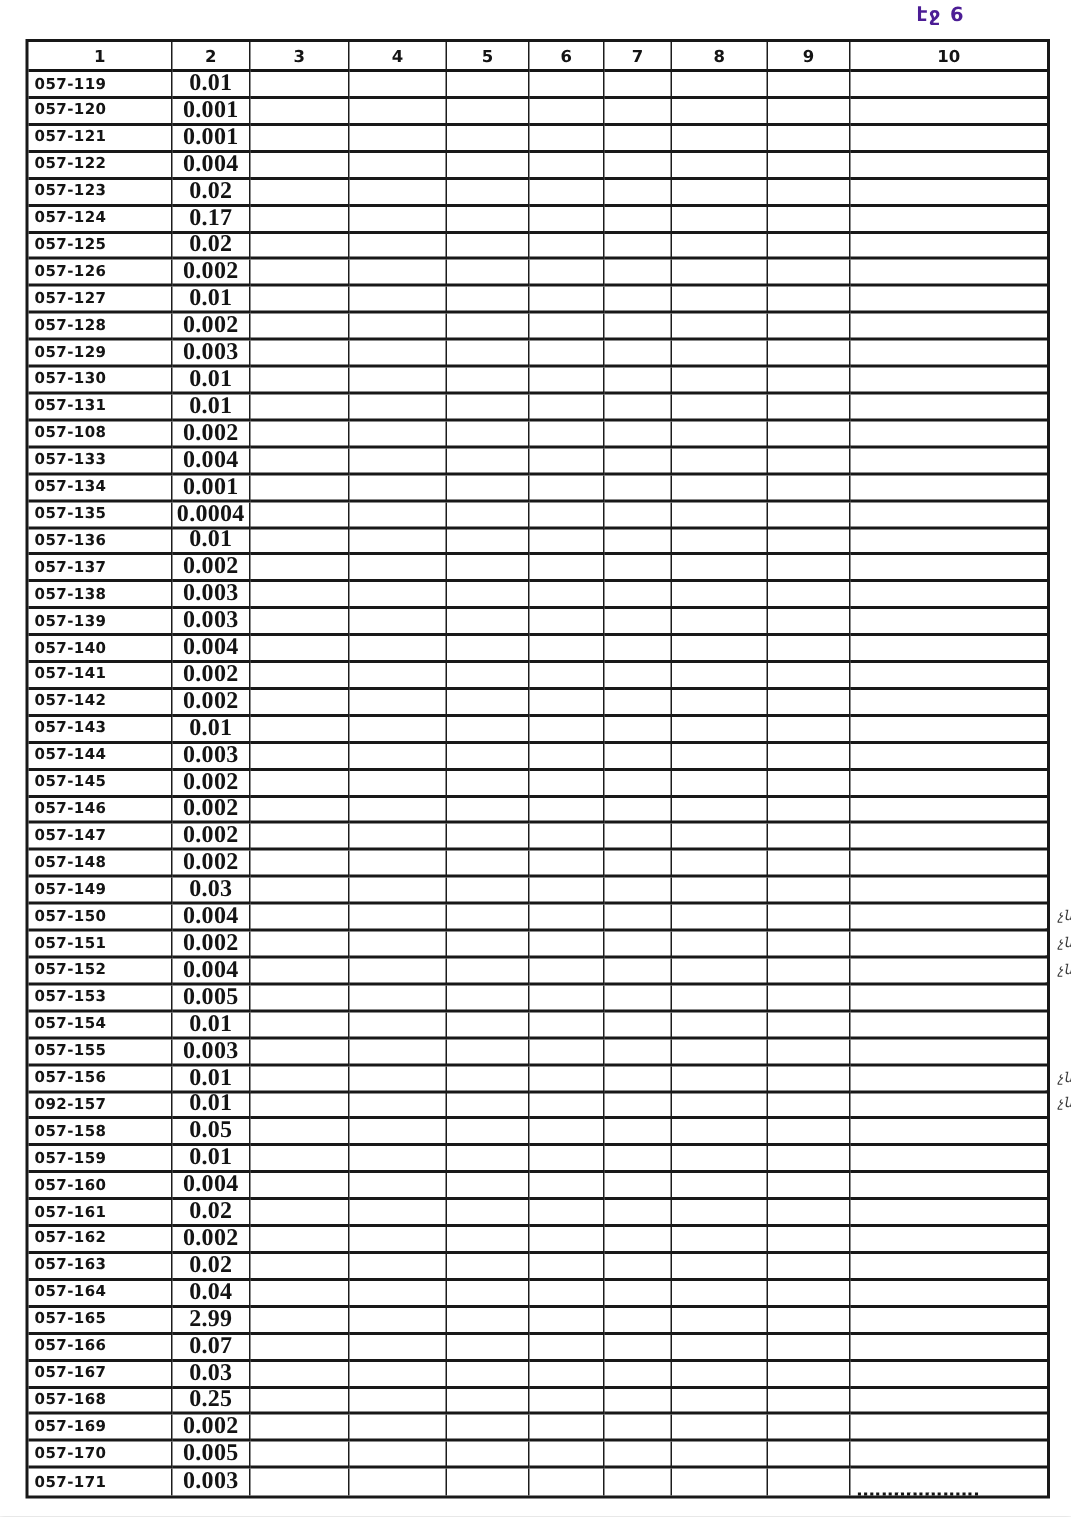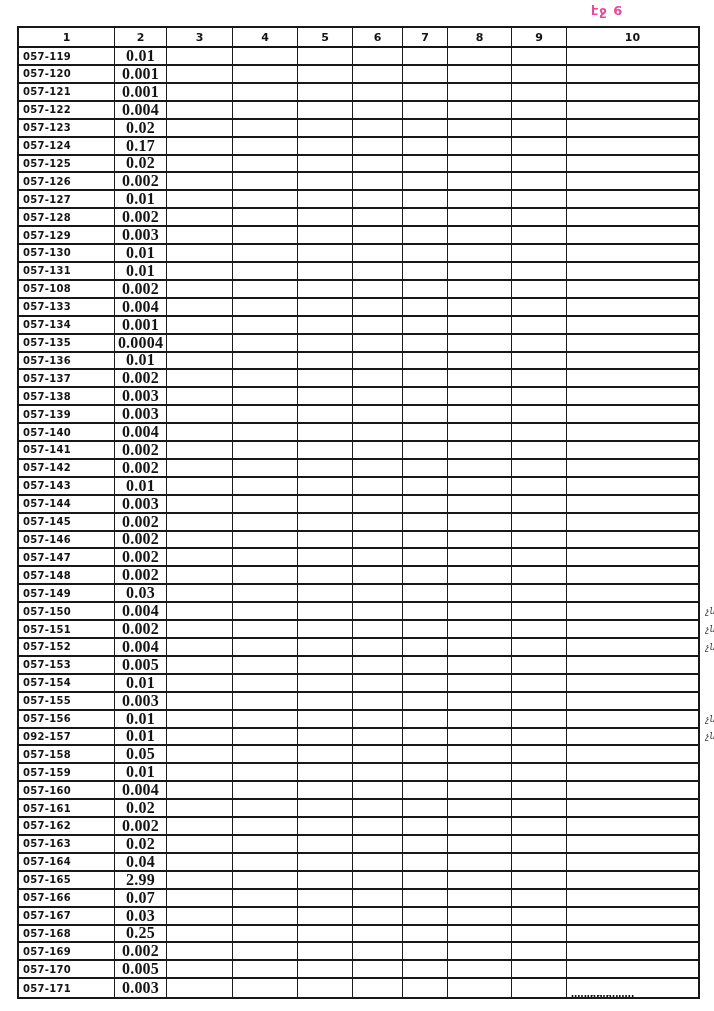--- a/index.html
+++ b/index.html
@@ -7,23 +7,23 @@
   .page{
     position:relative;
     width:714px;height:1011px;
     background:#ffffff;
     font-family:"DejaVu Sans", sans-serif;
     color:#141414;
     overflow:hidden;
     box-shadow:0 0 4px rgba(0,0,0,.25);
   }
   .page-label{
-    position:absolute;top:3px;left:591px;
+    position:absolute;top:3px;left:611px;
     font-size:13px;font-weight:700;letter-spacing:1px;
-    color:#ec4899;
+    color:#4c1d95;
   }
   .scan-table{
     position:absolute;left:17px;top:26px;width:683px;
     border:2px solid #181818;
     box-sizing:border-box;
     background:#fff;
   }
   .row{
     display:grid;
     grid-template-columns:96px 52px 66px 65px 55px 50px 45px 64px 55px 1fr;
@@ -41,21 +41,21 @@
   }
   .cell:last-child{border-right:none;}
   .tbody .row:last-child .cell{border-bottom:none;}
   .hc{
     justify-content:center;
     font-size:11px;font-weight:700;
     border-bottom:2px solid #151515;
   }
   .c-code{font-size:10px;padding-left:4px;letter-spacing:.3px;}
   .c-val{font-size:16px;justify-content:center;letter-spacing:.2px;font-family:Liberation Serif, serif;}
-  .c-use{font-size:10px;padding-left:4px;margin-top:16px;}
+  .c-use{font-size:13px;padding-left:4px;margin-top:16px;}
   .margin-note{
     position:absolute;right:-18px;top:3px;
     font-size:9px;font-weight:400;color:#3a3a3a;
     font-style:italic;letter-spacing:.5px;
   }
 </style>
 </head>
 <body>
 
 <div class="page">

